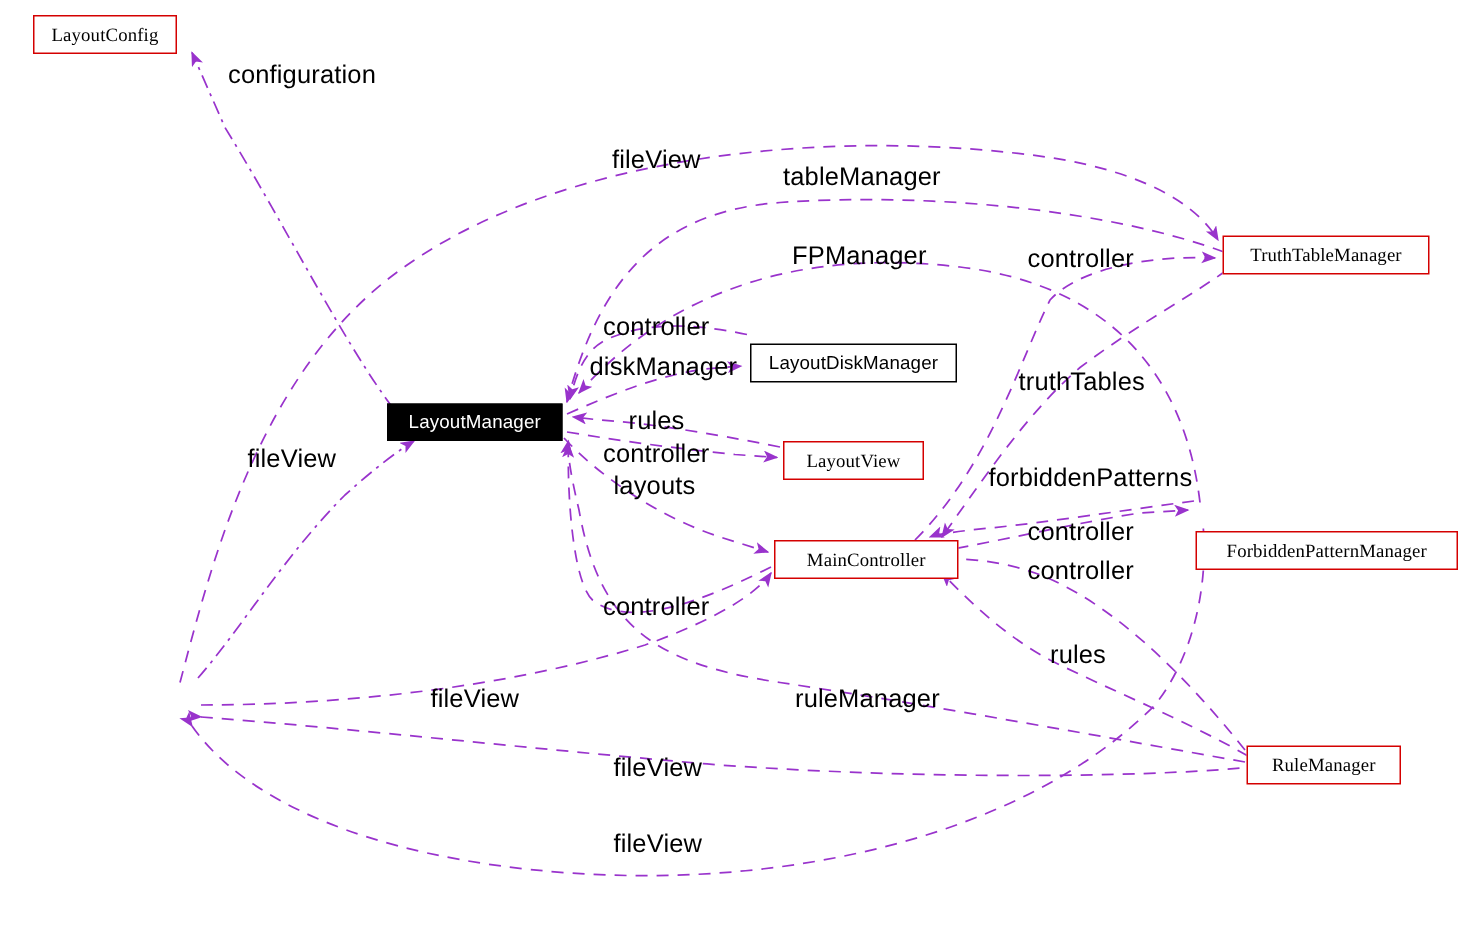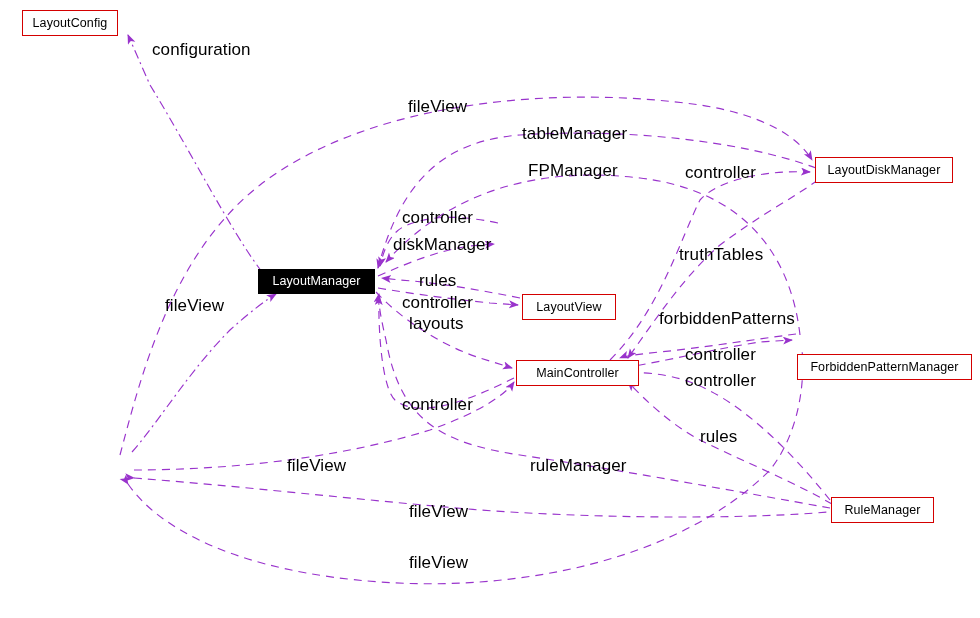--- a/index.html
+++ b/index.html
@@ -33,20 +33,21 @@
     font-size: 12.5px;
     line-height: 1;
     white-space: nowrap;
     letter-spacing: 0.1px;
     background: #ffffff;
     border: 1px solid #000000;
     color: #000000;
   }
   .node.red {
     border-color: #d40000;
+    font-family: Liberation Serif, serif;
   }
   .node.filled {
     background: #000000;
     border-color: #000000;
     color: #ffffff;
   }
   .edge-label {
     position: absolute;
     font-size: 17px;
     line-height: 1;
@@ -112,23 +113,26 @@
       <path marker-start="url(#ah)" stroke-dasharray="8,6" d="M128,484 C160,530 240,572 380,582 C520,592 680,560 770,470 C800,432 805,380 802,350"></path>
 
     </g>
   </svg>
 
   <div class="node red" style="left:22px;top:10px;width:96px;height:26px;">
     <span>LayoutConfig</span>
   </div>
 
   <div class="node red" style="left:815px;top:157px;width:138px;height:26px;">
+    <span>TruthTableManager</span>
+  </div>
+
+  <div class="node" style="left:500px;top:229px;width:138px;height:26px;">
     <span>LayoutDiskManager</span>
   </div>
-
 
   <div class="node red" style="left:522px;top:294px;width:94px;height:26px;">
     <span>LayoutView</span>
   </div>
 
   <div class="node filled" style="left:258px;top:269px;width:117px;height:25px;">
     <span>LayoutManager</span>
   </div>
 
   <div class="node red" style="left:797px;top:328px;width:175px;height:26px;margin-top:26px;">
@@ -139,21 +143,21 @@
     <span>MainController</span>
   </div>
 
 
   <div class="node red" style="left:831px;top:497px;width:103px;height:26px;">
     <span>RuleManager</span>
   </div>
 
   <div class="edge-label" style="left:152px;top:41px;">configuration</div>
   <div class="edge-label" style="left:408px;top:98px;">fileView</div>
-  <div class="edge-label" style="left:522px;top:125px;">tableManager</div>
+  <div class="edge-label" style="left:522px;top:109px;">tableManager</div>
   <div class="edge-label" style="left:528px;top:162px;">FPManager</div>
   <div class="edge-label" style="left:685px;top:164px;">controller</div>
   <div class="edge-label" style="left:402px;top:209px;">controller</div>
   <div class="edge-label" style="left:393px;top:236px;">diskManager</div>
   <div class="edge-label" style="left:679px;top:246px;">truthTables</div>
   <div class="edge-label" style="left:419px;top:272px;">rules</div>
   <div class="edge-label" style="left:402px;top:294px;">controller</div>
   <div class="edge-label" style="left:409px;top:315px;">layouts</div>
   <div class="edge-label" style="left:659px;top:310px;">forbiddenPatterns</div>
   <div class="edge-label" style="left:165px;top:297px;">fileView</div>

